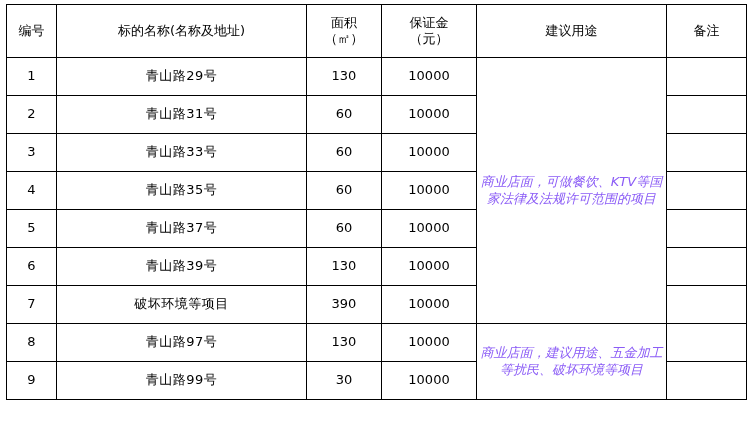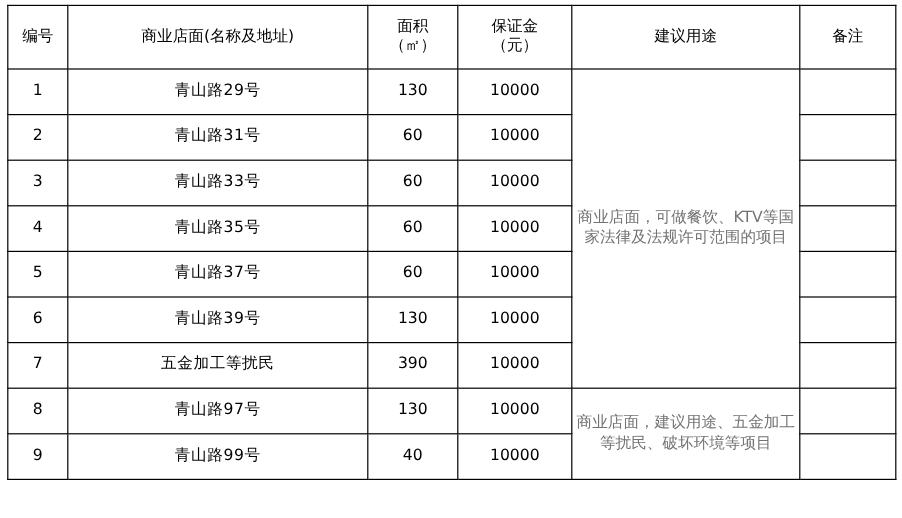--- a/index.html
+++ b/index.html
@@ -60,21 +60,22 @@
   }
   td.cell-no, td.cell-area, td.cell-deposit {
     font-size: 13px;
   }
   td.cell-use {
     text-align: left;
     vertical-align: top;
     padding: 5px 6px 4px 6px;
     font-size: 13px;
     line-height: 1.5;
-    color: #737373;
+    color: #8b5cf6;
+    font-style: italic;
   }
   td.cell-remark {
     background: #ffffff;
   }
   .footer-stub {
     position: absolute;
     left: 24px;
     top: 424px;
     font-size: 12px;
     color: #4a4a4a;
@@ -91,21 +92,21 @@
       <col class="c-no">
       <col class="c-name">
       <col class="c-area">
       <col class="c-deposit">
       <col class="c-use">
       <col class="c-remark">
     </colgroup>
     <thead>
       <tr>
         <td>编号</td>
-        <td>商业店面(名称及地址)</td>
+        <td>标的名称(名称及地址)</td>
         <td>
           <span class="hdr-line">面积</span>
           <span class="hdr-line">（㎡）</span>
         </td>
         <td>
           <span class="hdr-line">保证金</span>
           <span class="hdr-line">（元）</span>
         </td>
         <td>建议用途</td>
         <td>备注</td>
@@ -157,39 +158,39 @@
       <tr>
         <td class="cell-no">6</td>
         <td class="cell-name">青山路39号</td>
         <td class="cell-area">130</td>
         <td class="cell-deposit">10000</td>
         <td class="cell-remark"></td>
       </tr>
 
       <tr>
         <td class="cell-no">7</td>
-        <td class="cell-name">五金加工等扰民</td>
+        <td class="cell-name">破坏环境等项目</td>
         <td class="cell-area">390</td>
         <td class="cell-deposit">10000</td>
         <td class="cell-remark"></td>
       </tr>
 
       <tr>
         <td class="cell-no">8</td>
         <td class="cell-name">青山路97号</td>
         <td class="cell-area">130</td>
         <td class="cell-deposit">10000</td>
         <td class="cell-use" rowspan="2">商业店面，建议用途、五金加工等扰民、破坏环境等项目</td>
         <td class="cell-remark"></td>
       </tr>
 
       <tr>
         <td class="cell-no">9</td>
         <td class="cell-name">青山路99号</td>
-        <td class="cell-area">40</td>
+        <td class="cell-area">30</td>
         <td class="cell-deposit">10000</td>
         <td class="cell-remark"></td>
       </tr>
 
     </tbody>
   </table>
 
   <div class="footer-stub"></div>
 
 </div>

